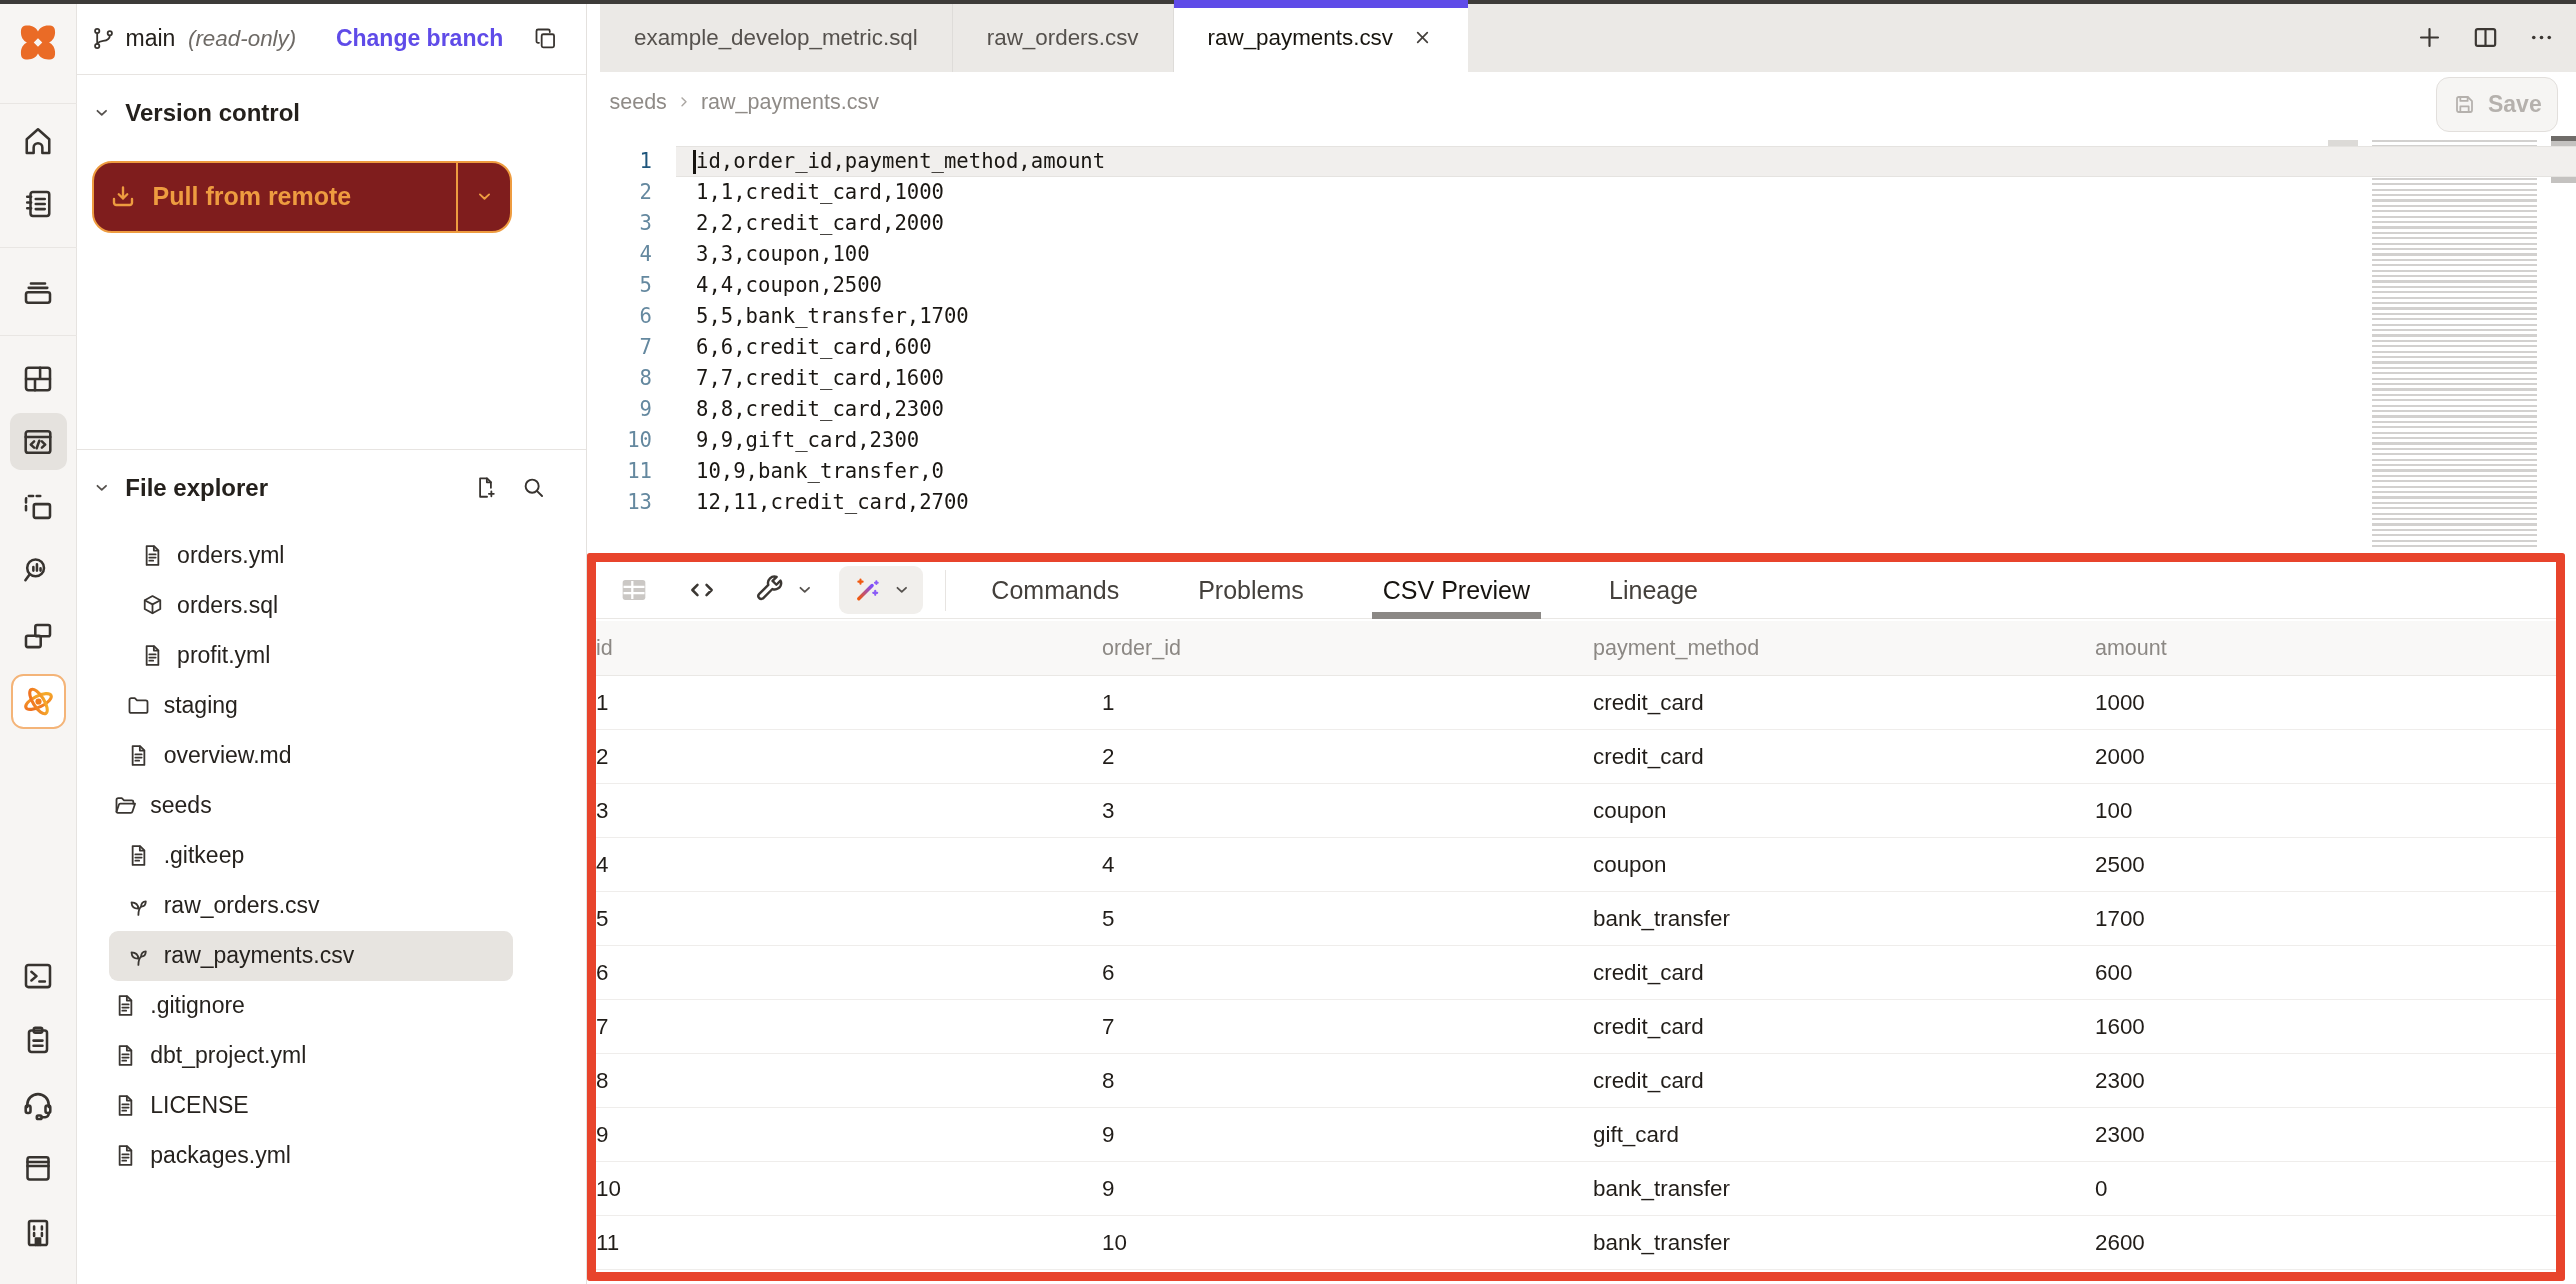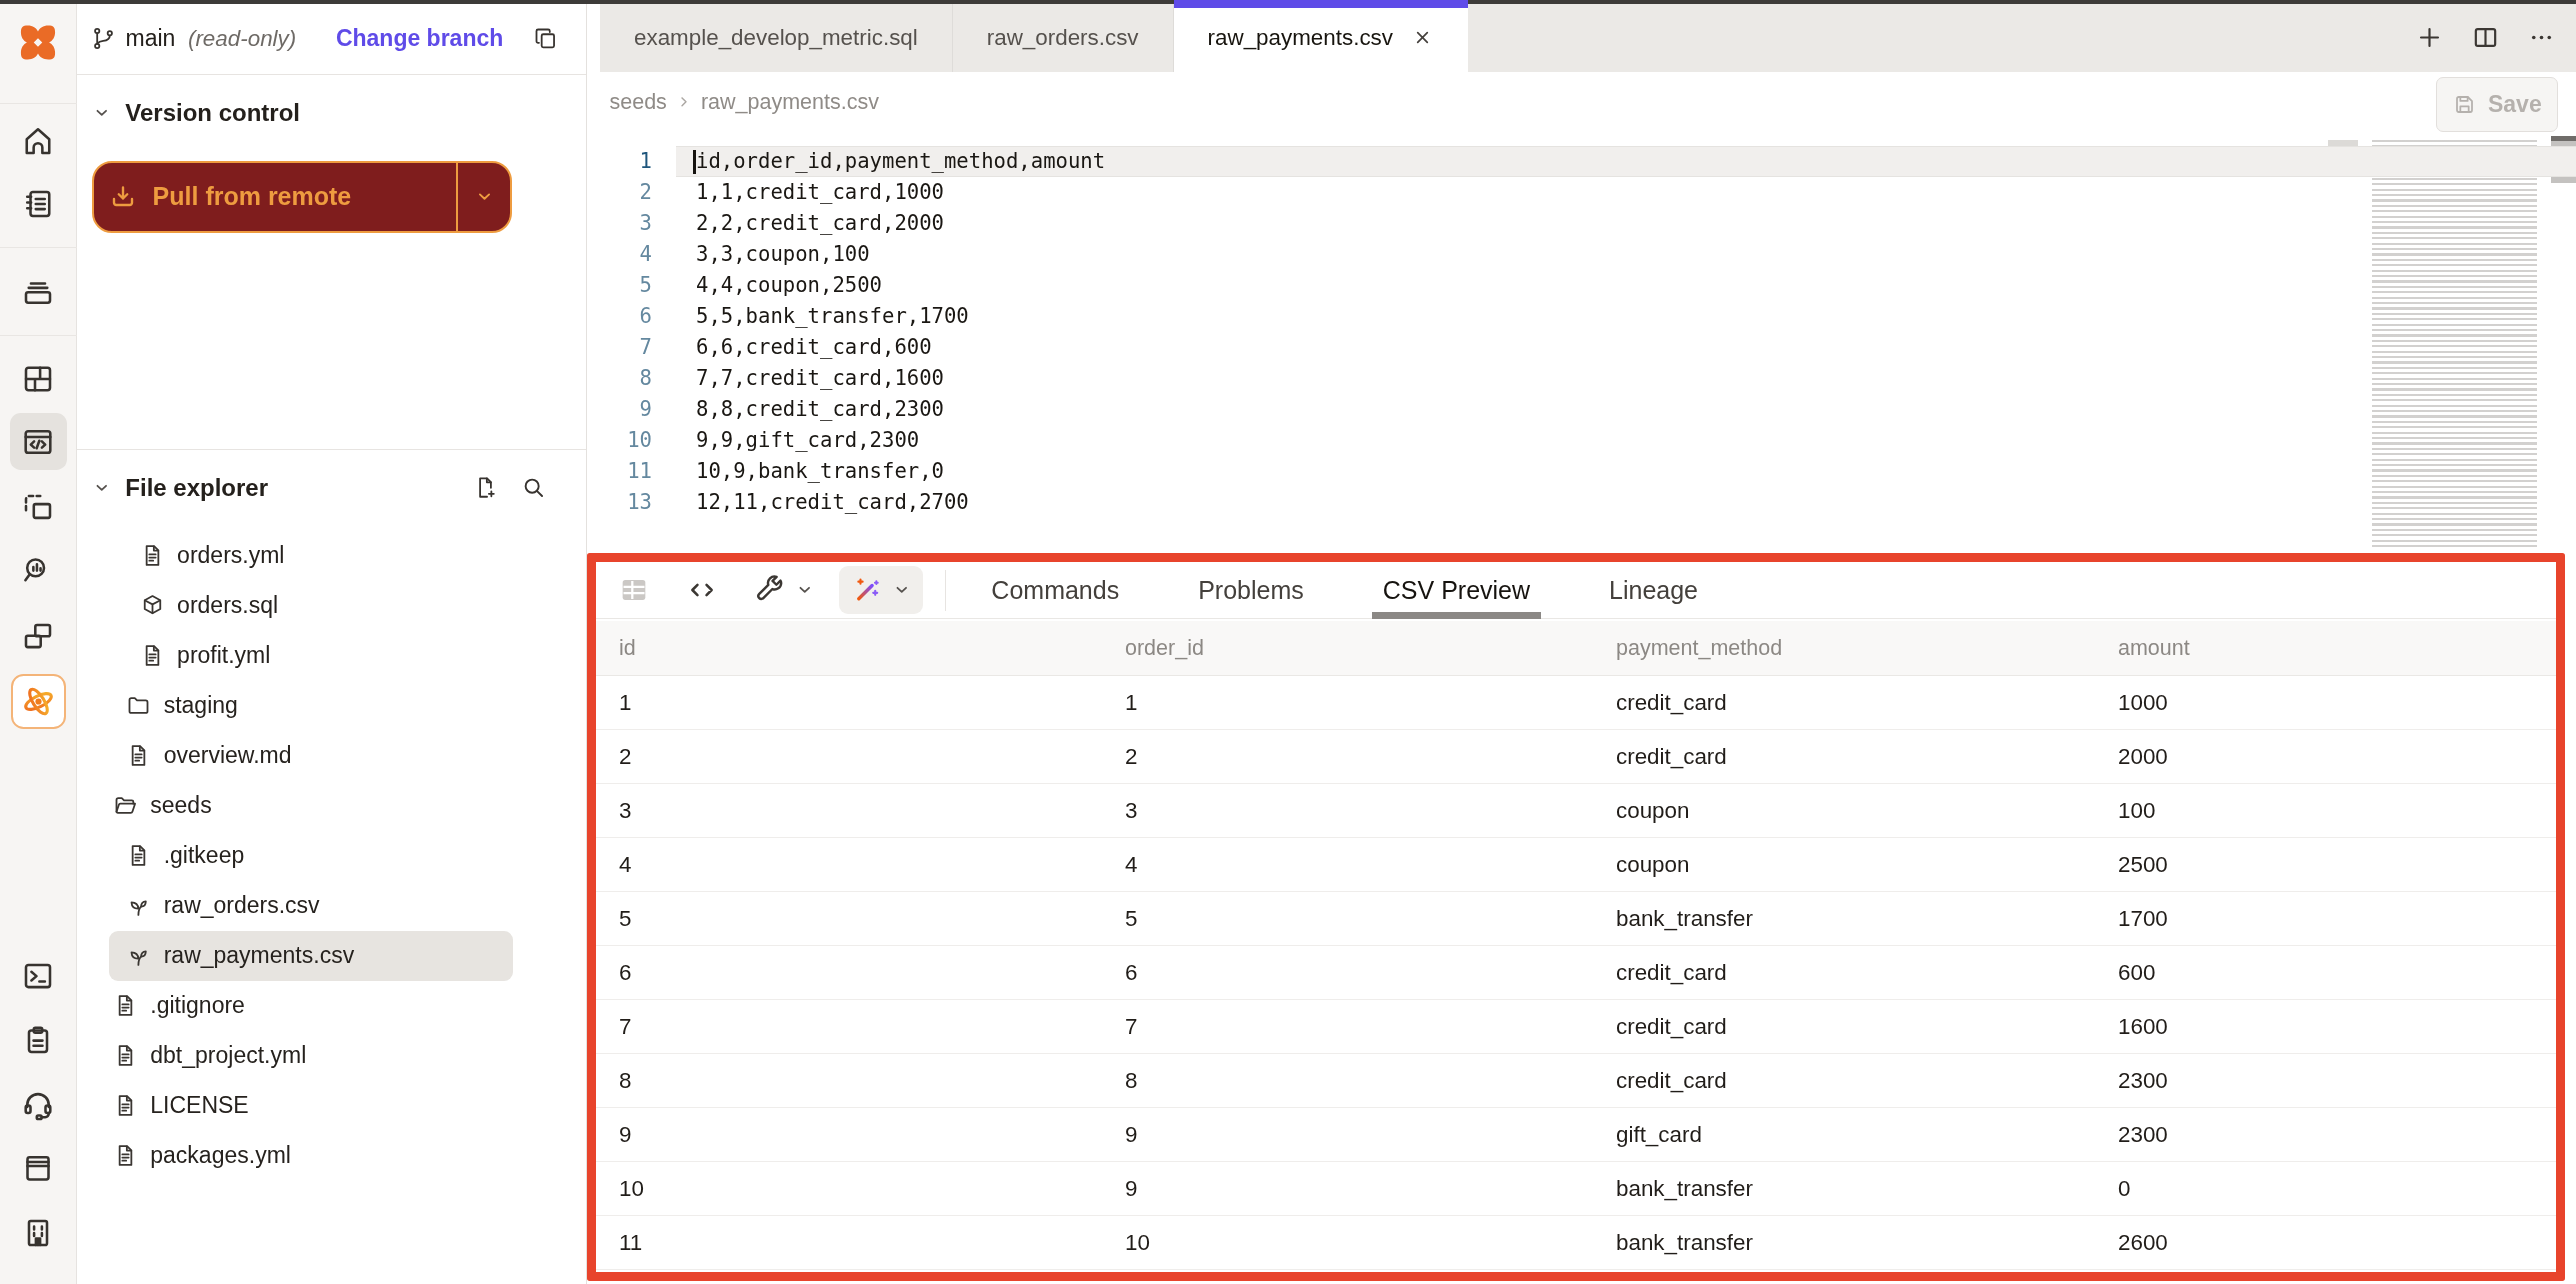--- a/index.html
+++ b/index.html
@@ -70,21 +70,21 @@
   .tab .tclose{display:none;width:23px;height:23px;color:#45413d;cursor:pointer}
   .tab.active .tclose{display:block}
   .editor-actions{position:absolute;right:19.7px;top:0;height:68px;display:flex;align-items:center;gap:27px}
   .ea-btn{cursor:pointer}
   .ea-btn svg{width:29px;height:29px;color:#3b3733}
   .crumb-row{position:absolute;left:0;top:68px;right:0;height:63px;background:#fff}
   .breadcrumb{position:absolute;left:21.5px;top:18px;display:flex;align-items:center;gap:7.2px;
               font-size:21.5px;color:#8f8b87}
   .breadcrumb svg{width:19.7px;height:19.7px;color:#aca8a4}
   .save-btn{position:absolute;right:18px;top:5.4px;width:122px;height:55px;background:#f6f5f3;
-            border:1.8px solid #e2dfdc;border-radius:7px;display:flex;align-items:center;
+            border:1.8px solid #e2dfdc;border-radius:13px;display:flex;align-items:center;
             justify-content:center;gap:10.7px;font-size:23px;font-weight:700;color:#b5b1ad;box-sizing:border-box}
   .save-btn svg{width:25px;height:25px}
   .editor-area{position:absolute;left:0;top:131px;right:0;height:419px;overflow:hidden}
   .code-rows{position:absolute;left:0;top:11.6px;right:0}
   .crow{position:relative;height:31px;line-height:31px;font-family:"DejaVu Sans Mono",monospace;
         font-size:20.6px;z-index:1}
   .ln{position:absolute;left:0;width:64px;text-align:right;color:#64889f}
   .crow.active .ln{color:#1f567c}
   .ct{position:absolute;left:108px;color:#1a1713;white-space:pre}
   .crow.active::before{content:"";position:absolute;left:88px;right:0;top:0;bottom:0;background:#f1efed;
@@ -108,21 +108,21 @@
   .bp-icon-btn .chev{display:none;width:21.5px;height:21.5px;color:#56524e}
   .bp-icon-btn.with-chevron .chev{display:block}
   .bp-icon-btn.ai-bg{background:#f1efec}
   .bp-divider{width:1.8px;height:41px;background:#e7e4e1;margin:0 18px 0 9px}
   .bp-tabs{display:flex;gap:79px;margin-left:27px;height:57px;align-items:stretch}
   .bp-tab{position:relative;font-size:25px;color:#44403c;display:flex;align-items:center;cursor:pointer}
   .bp-tab.active{color:#16130f}
   .bp-tab.active::after{content:"";position:absolute;left:-10.7px;right:-10.7px;bottom:0;height:6.3px;background:#8b8885}
   .bp-table{position:absolute;left:0;top:59px;right:0;bottom:0;overflow:hidden}
   .trow{display:grid;grid-template-columns:506px 491px 502px 1fr;align-items:center;
-        padding-left:23px;box-sizing:border-box}
+        padding-left:0;box-sizing:border-box}
   .trow.thead{height:55px;background:#f9f8f7;border-bottom:1.8px solid #eae8e5;color:#8c8884;font-size:21.5px}
   .trow.tdata{height:54px;border-bottom:1.8px solid #efedeb;color:#211d19;font-size:22.4px;background:#fff}
   .tcell{white-space:nowrap;overflow:hidden}
 </style>
 </head>
 <body>
 
 <svg width="0" height="0" style="position:absolute" aria-hidden="true">
   <defs>
     <linearGradient id="atomGrad" x1="0" y1="1" x2="1" y2="0">

